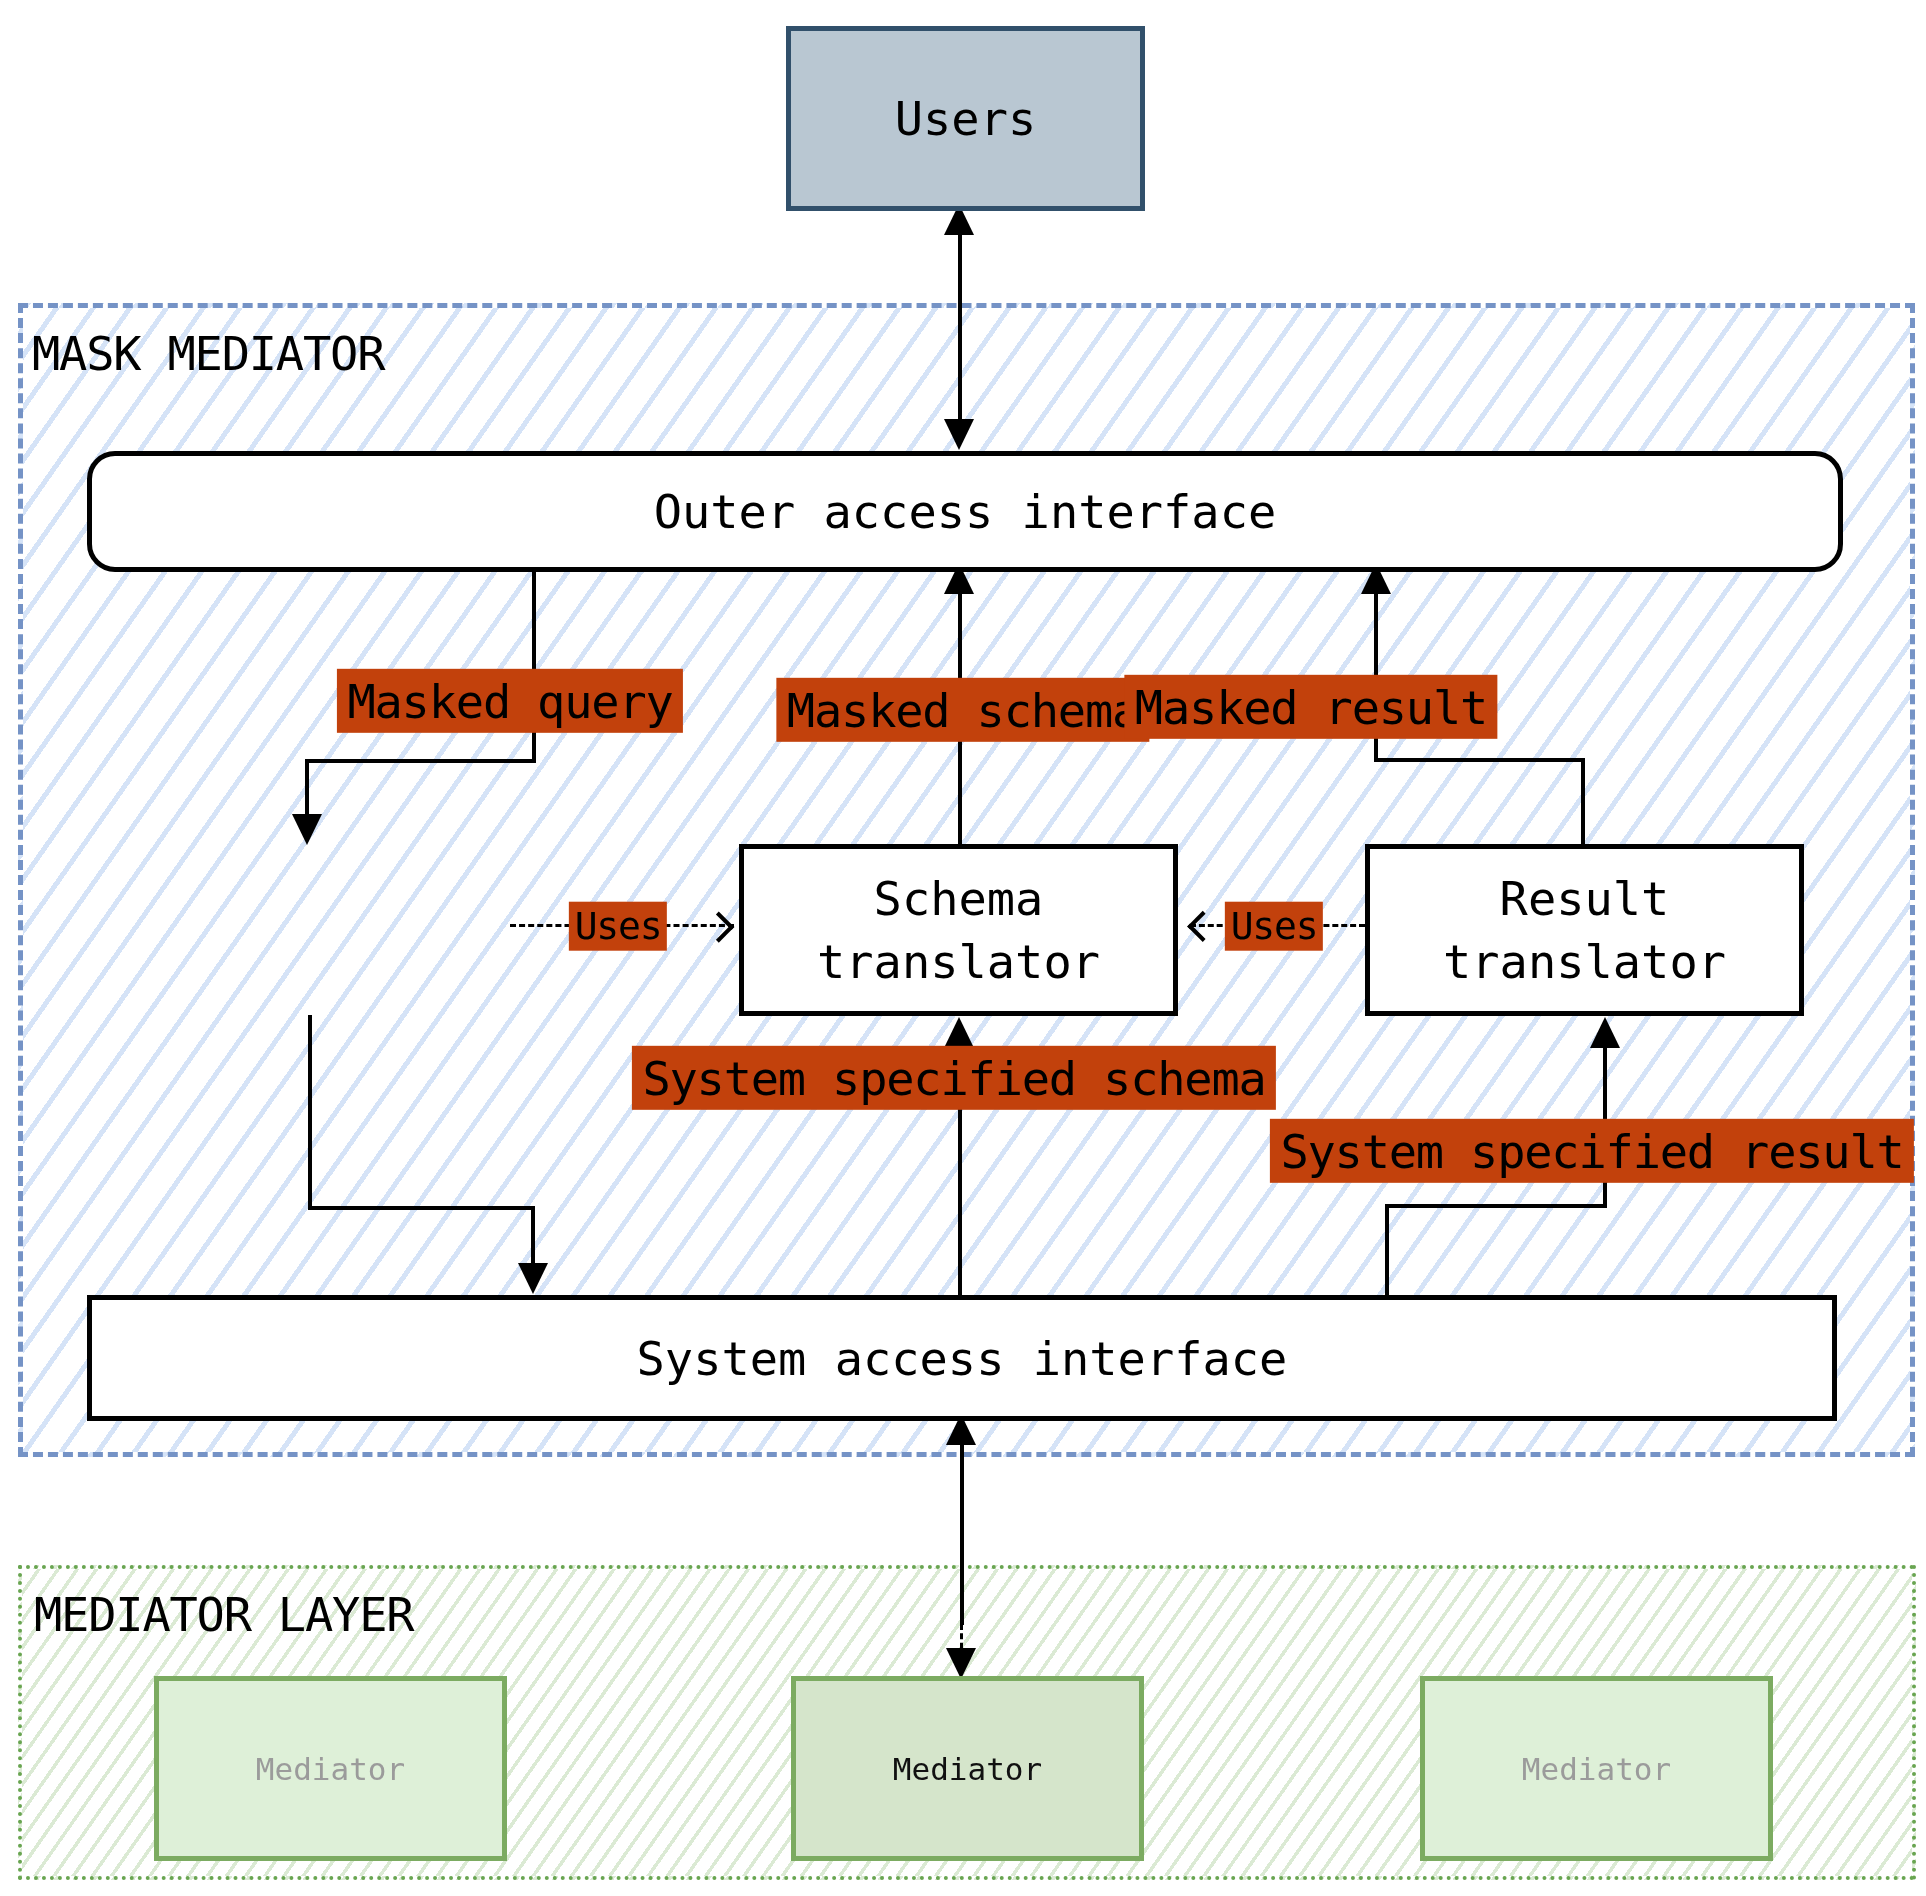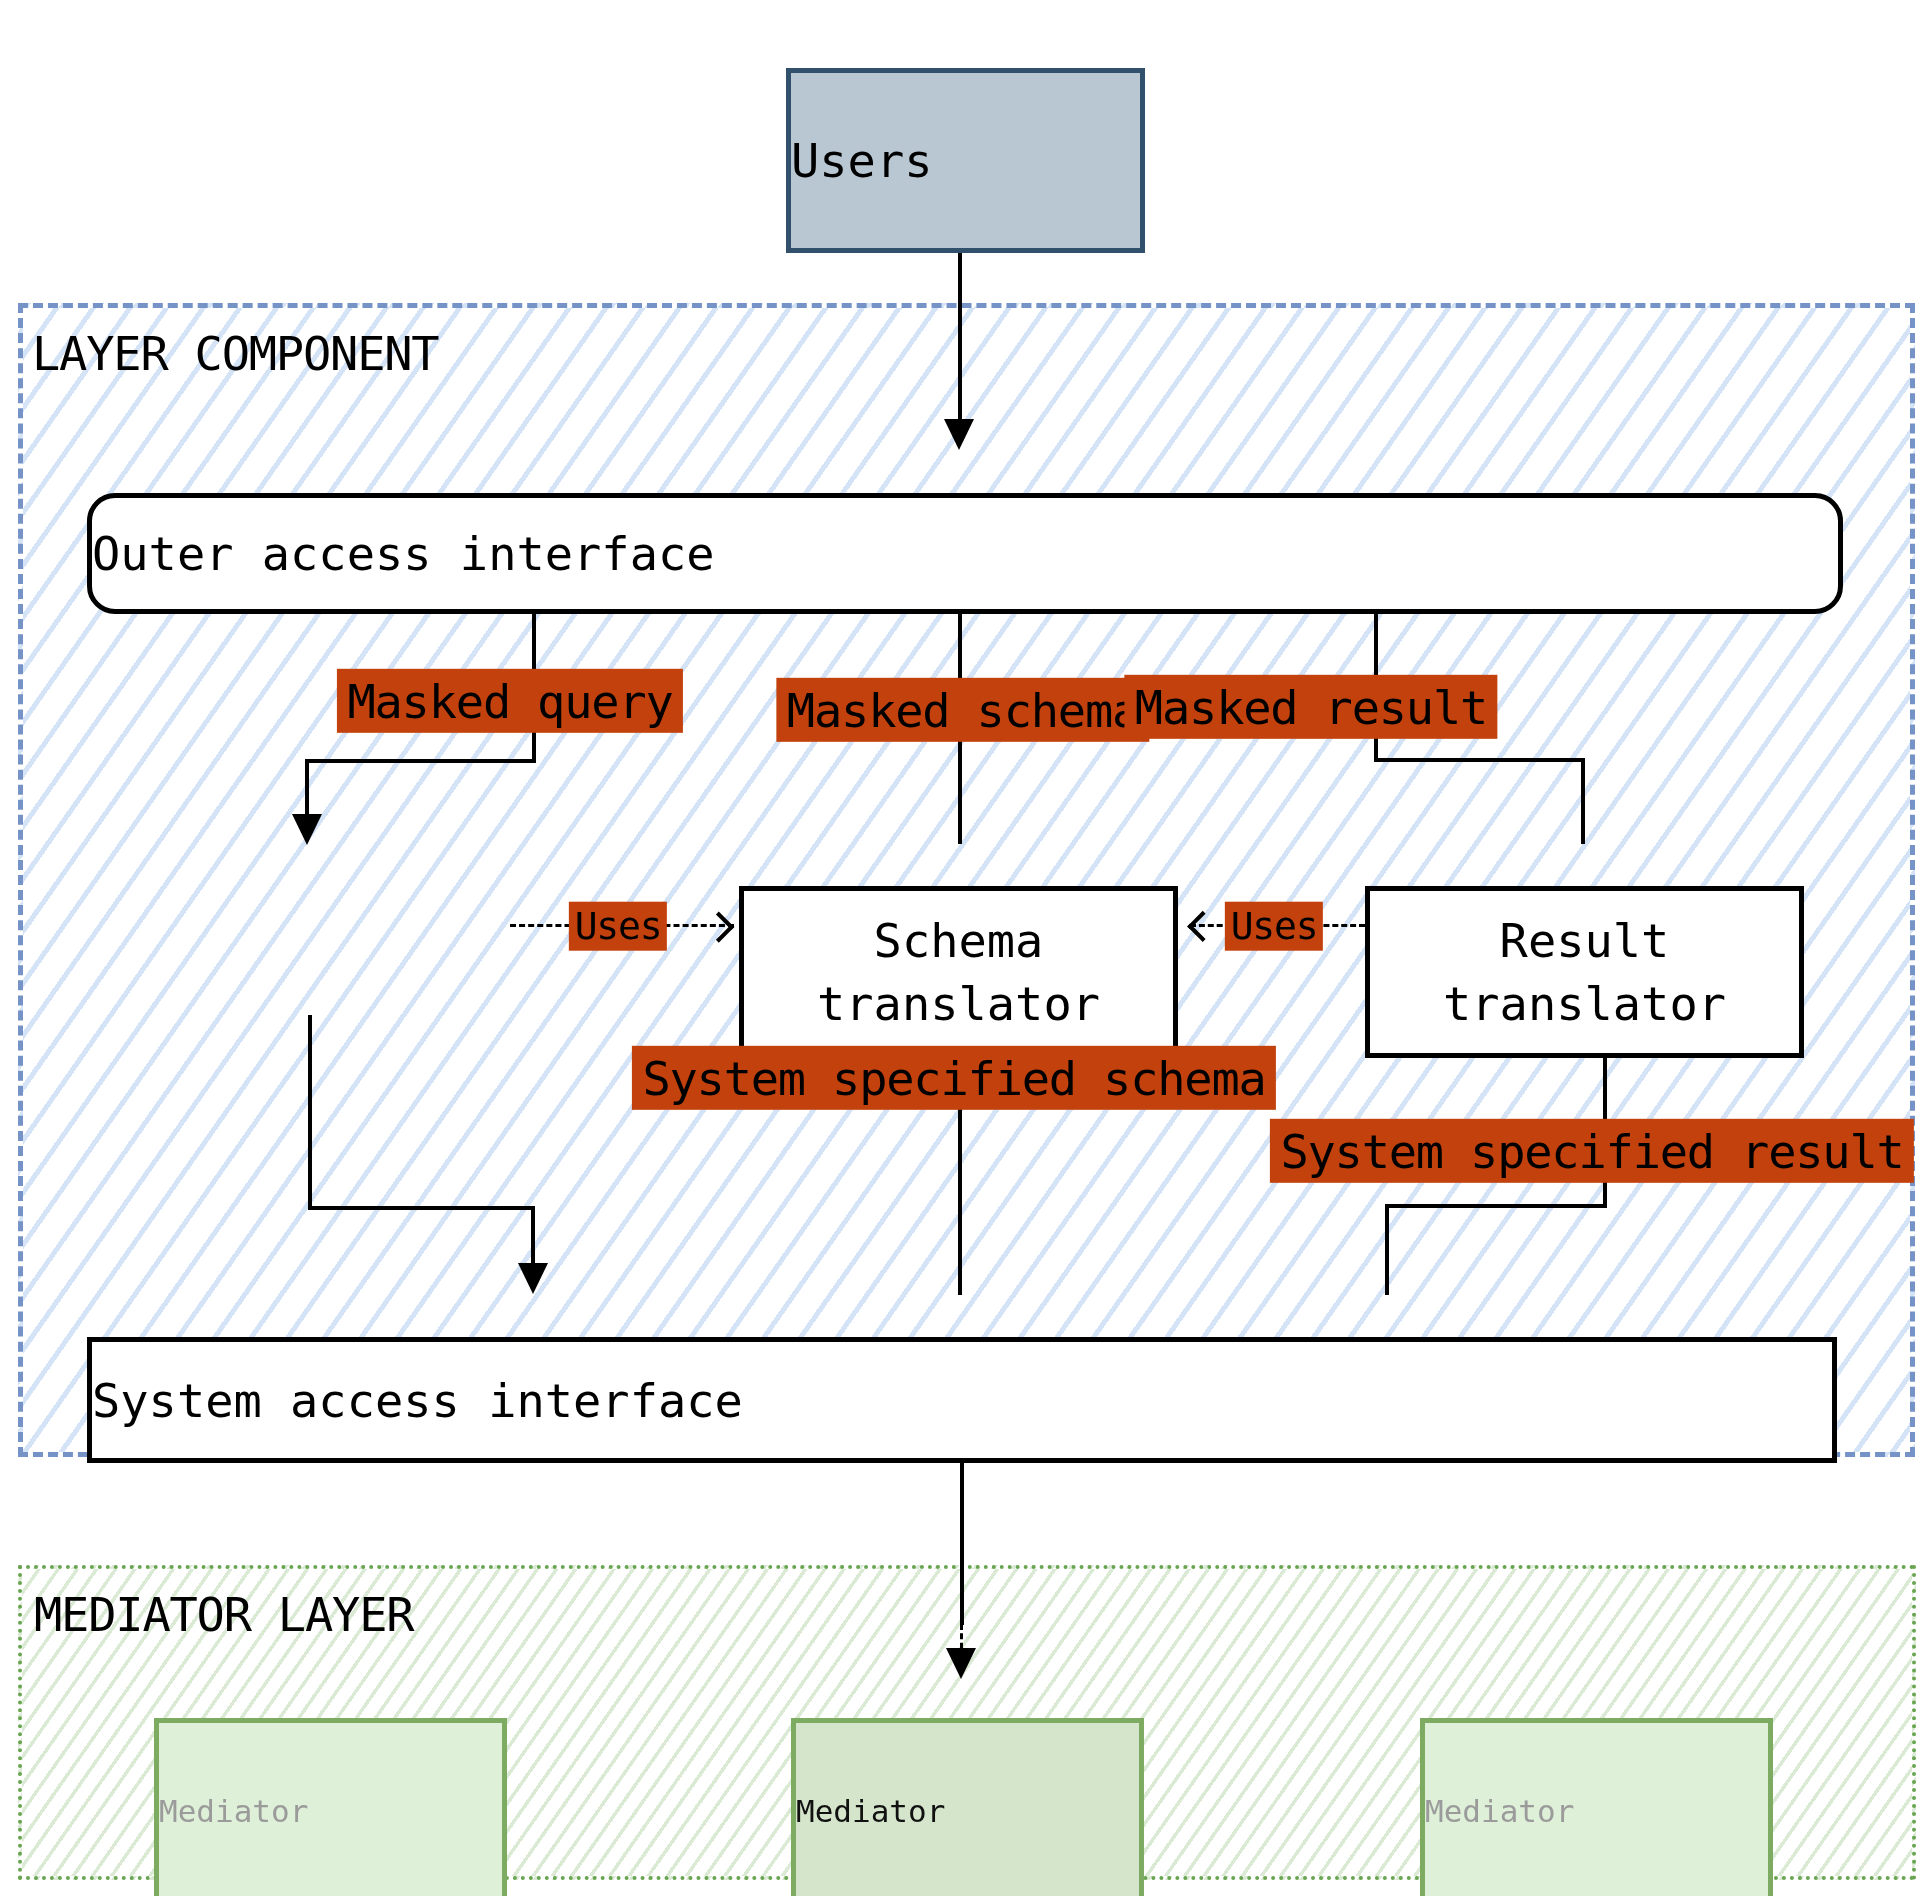--- a/index.html
+++ b/index.html
@@ -17,21 +17,21 @@
   .mediator-layer{
     position:absolute;left:17.5px;top:1565px;width:1890px;height:307px;
     border:4.1px dotted #69a551;background-color:#fff;
     background-image:repeating-linear-gradient(125deg,transparent 0px,transparent 12.2px,#dbead4 12.2px,#dbead4 15.7px);
     z-index:1;
   }
   .section-title{
     position:absolute;font-size:47px;font-weight:400;letter-spacing:-1.2px;white-space:nowrap;z-index:6;
   }
   
-  .box{position:absolute;display:flex;align-items:center;justify-content:flex-start;text-align:center;z-index:4;margin-top:42px;}
+  .box{position:absolute;display:flex;align-items:center;justify-content:center;text-align:center;z-index:4;}
   .users-box{
     left:786px;top:26px;width:349px;height:175px;
     background:#b9c7d2;border:5.8px solid #31506b;font-size:47px;
   }
   .iface-box{background:#fff;border:5.2px solid #000;font-size:47px;}
   .outer-iface{left:87px;top:451px;width:1746px;height:111px;border-radius:28px;}
   .sys-iface{left:87px;top:1295px;width:1740px;height:116px;}
   .translator{background:#fff;border:5.2px solid #000;font-size:47px;line-height:1.35;padding:0 35px;box-sizing:border-box;}
   .query-tr{left:110px;top:844px;width:400px;height:172px;}
   .schema-tr{left:739px;top:844px;width:439px;height:172px;}
@@ -57,21 +57,21 @@
   .uses-label{font-size:38px;padding:2.3px 5.8px;}
 </style>
 </head>
 <body>
 
 <div id="canvas">
 
   <div class="mask-box"></div>
   <div class="mediator-layer"></div>
 
-  <div class="section-title" style="left:32px;top:326px;">LAYER COMPONENT</div>
+  <div class="section-title" style="left:32px;top:326px;">MASK MEDIATOR</div>
   <div class="section-title" style="left:34px;top:1587px;">MEDIATOR LAYER</div>
 
   <div class="box users-box">
     <span>Users</span>
   </div>
 
   <div>
     <div class="tri-up" style="left:944px;top:204px;"></div>
     <div class="vseg" style="left:958px;top:232px;height:191px;"></div>
     <div class="tri-down" style="left:944px;top:419px;"></div>

